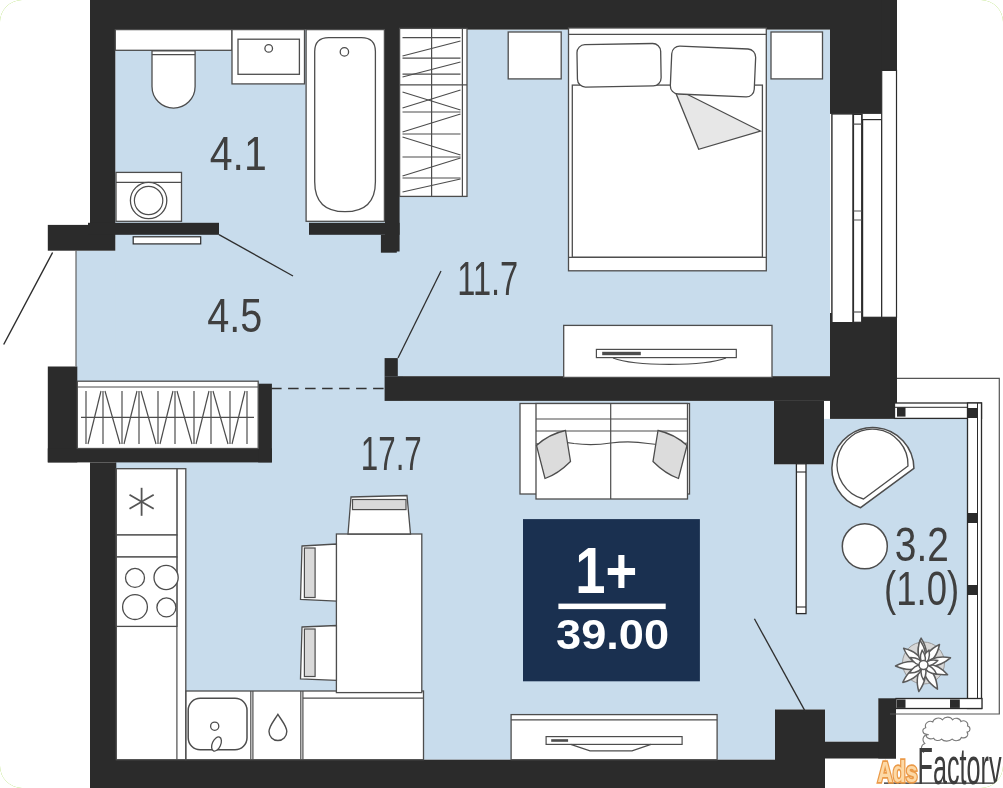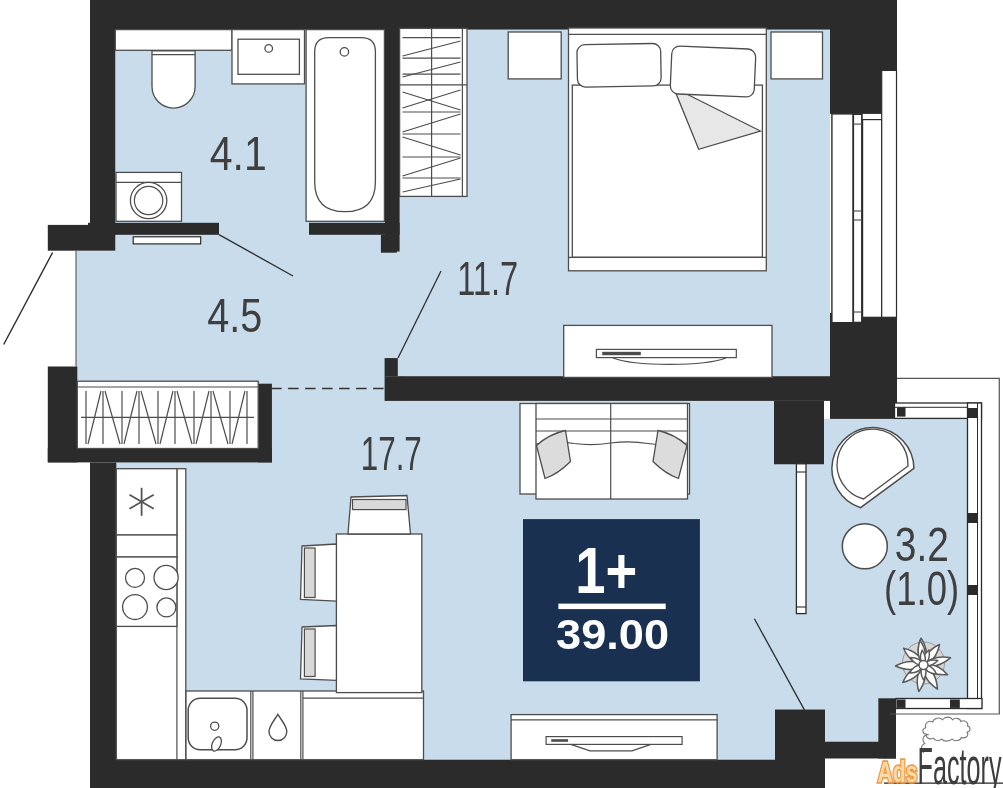--- a/index.html
+++ b/index.html
@@ -1,16 +1,16 @@
 <!DOCTYPE html>
 <html><head>
 <meta charset="utf-8">
 <style>
   html,body{margin:0;padding:0;background:#ffffff;}
-  .wrap{width:1003px;height:788px;position:relative;overflow:hidden;background:#84cc16;}
+  .wrap{width:1003px;height:788px;position:relative;overflow:hidden;background:#84cc16;border-radius:22px;}
   text{font-family:"Liberation Sans",sans-serif;}
 </style>
 </head>
 <body>
 <div class="wrap">
 <svg width="1003" height="788" viewBox="0 0 1003 788" xmlns="http://www.w3.org/2000/svg">
 
 <rect x="0" y="0" width="1003" height="788" fill="#ffffff"></rect>
 
 <rect x="115.3" y="29.6" width="269.7" height="209" fill="#c8dcec"></rect>

